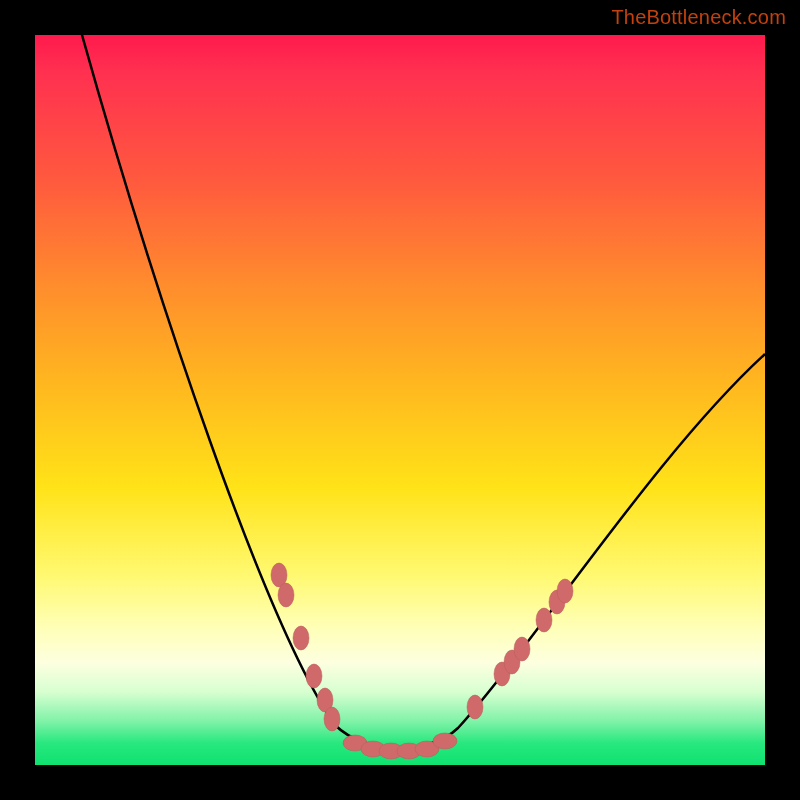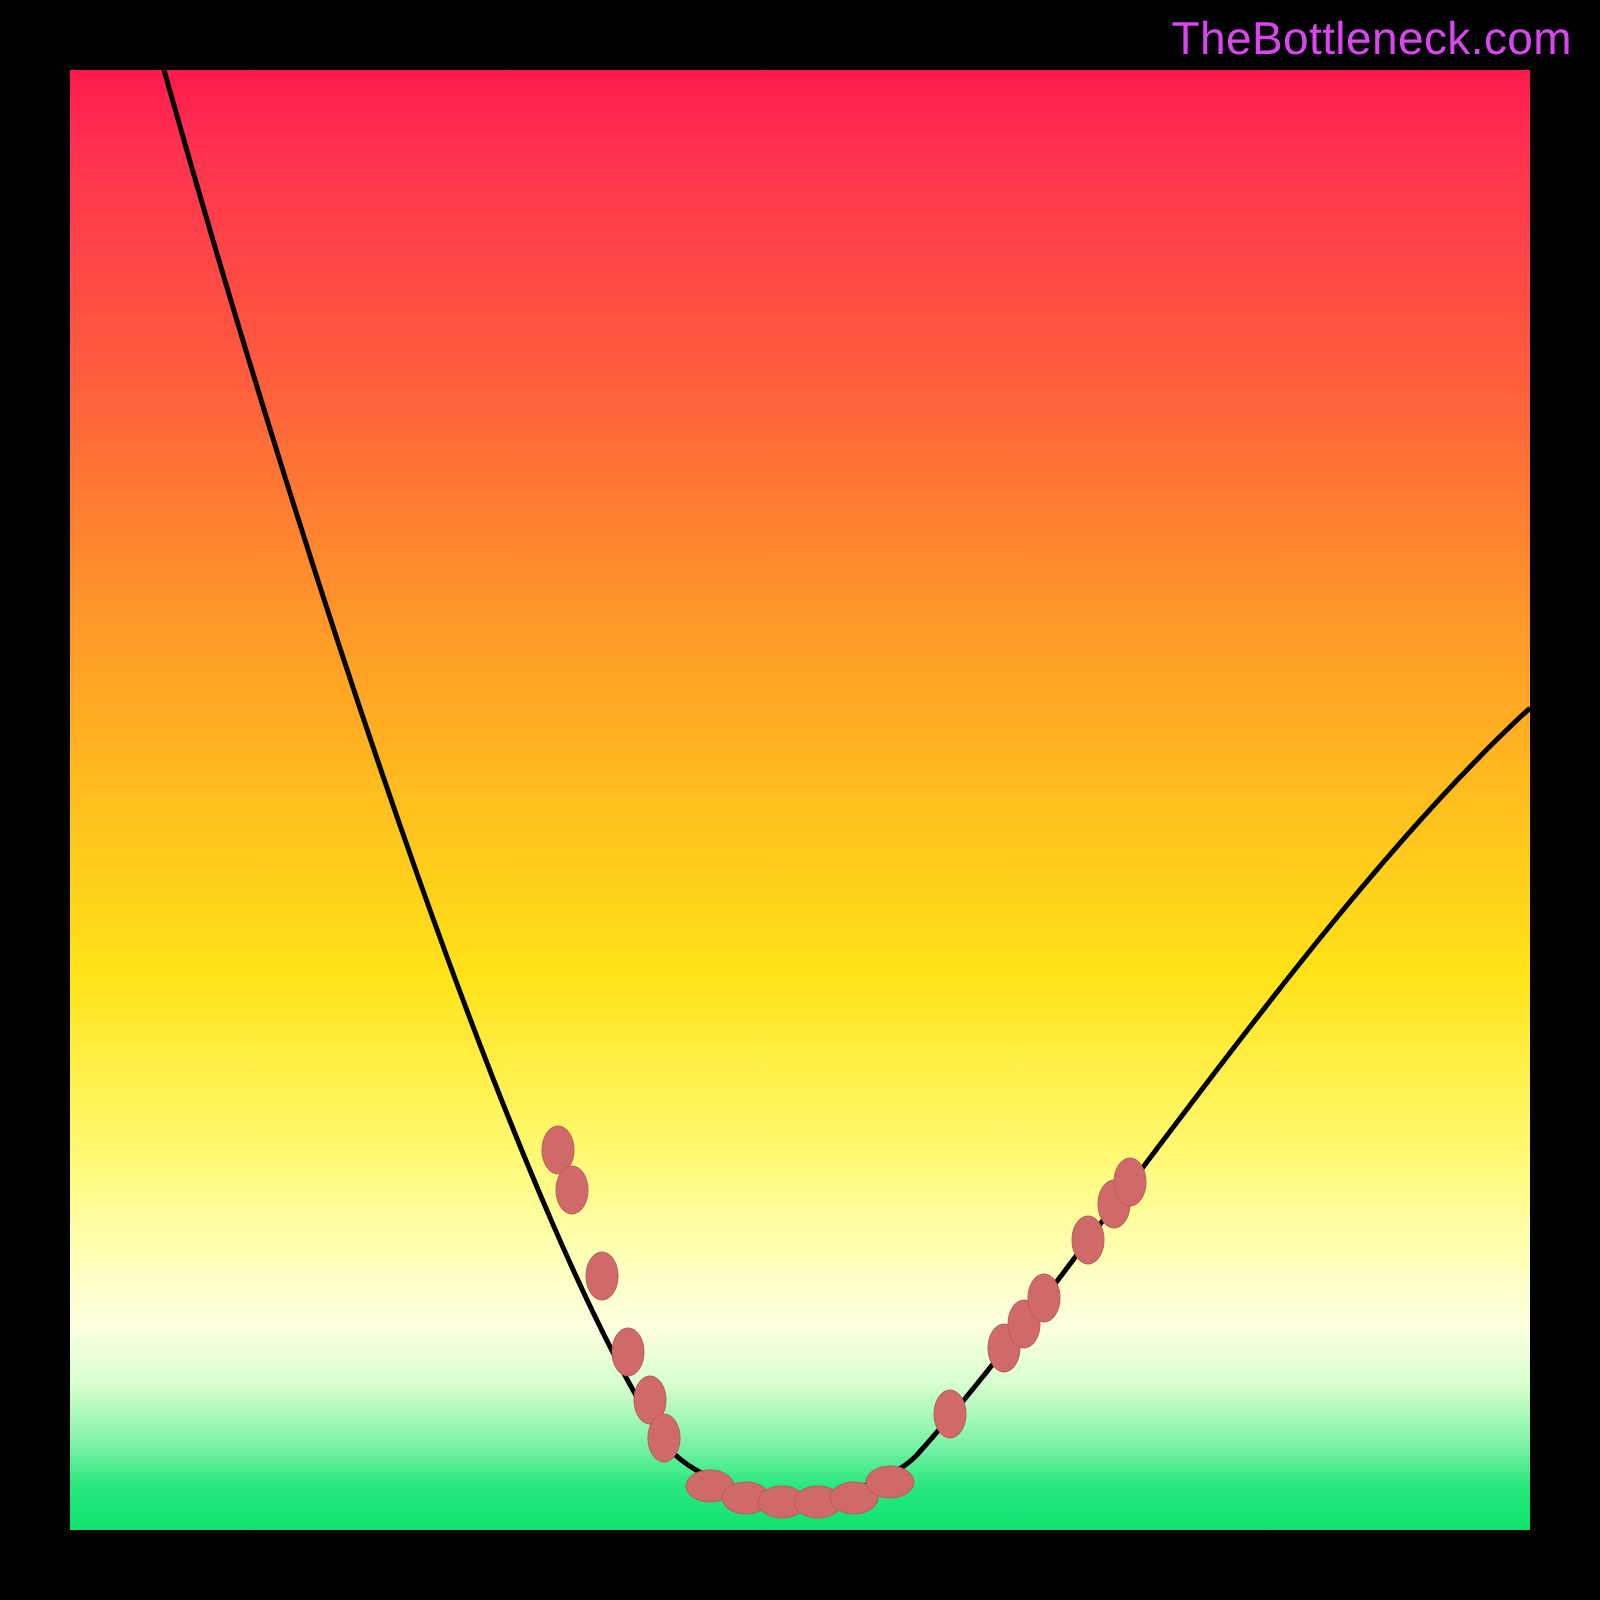--- a/index.html
+++ b/index.html
@@ -43,22 +43,22 @@
     position: absolute;
     left: 0;
     top: 0;
     width: 730px;
     height: 730px;
   }
   .watermark {
     position: absolute;
     top: 6px;
     right: 14px;
-    color: #d946ef;
-    font-size: 23px;
+    color: #c2410c;
+    font-size: 20px;
     letter-spacing: 0.2px;
     font-family: Arial, Helvetica, sans-serif;
   }
 </style>
 </head>
 <body>
 
 <div class="frame">
 
   <div class="plot-area">

